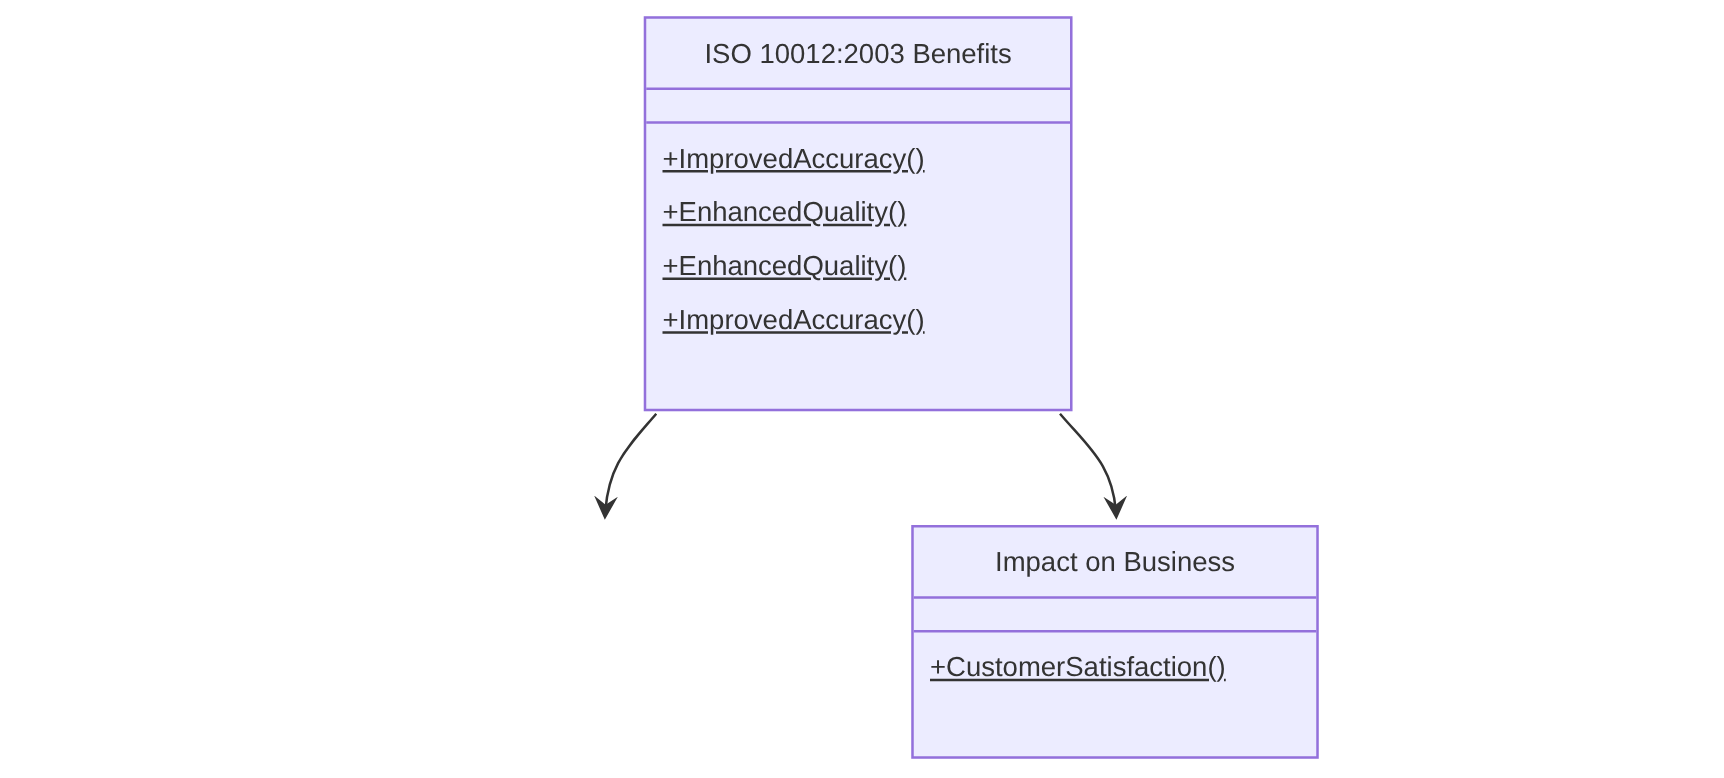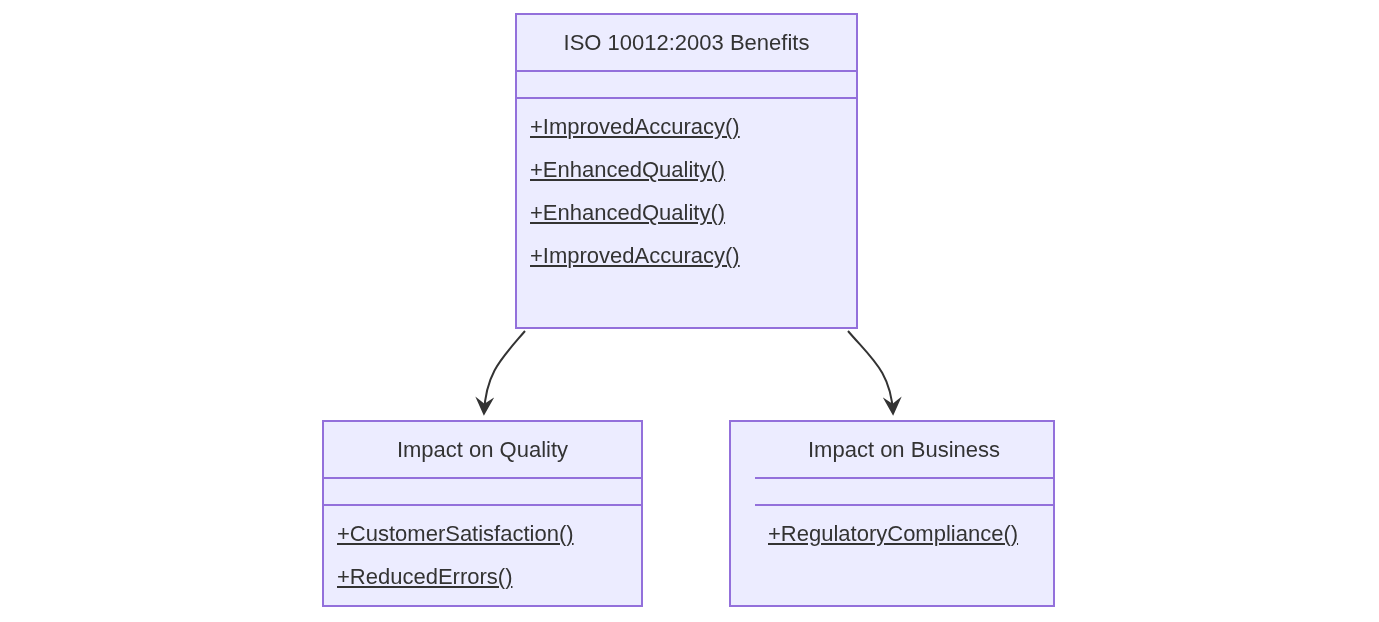--- a/index.html
+++ b/index.html
@@ -51,21 +51,21 @@
     padding: 6px 12px 0 13px;
     text-decoration: underline;
   }
   .method {
     line-height: 43px;
     white-space: nowrap;
     font-size: 22px;
   }
   #node-benefits { left: 515px; top: 13px;  width: 343px; height: 316px; }
   #node-quality  { left: 322px; top: 420px; width: 321px; height: 187px; }
-  #node-business { left: 729px; top: 420px; width: 326px; height: 187px; padding-left: 24px; }
+  #node-business { left: 729px; top: 420px; width: 326px; height: 187px; }
 </style>
 </head>
 <body>
 
 <div class="canvas">
 
   <svg class="edges" width="1379" height="622" viewBox="0 0 1379 622" xmlns="http://www.w3.org/2000/svg">
     <defs>
       <marker id="arrowhead" viewBox="0 0 10 10" refX="8.5" refY="5" markerWidth="19" markerHeight="19" markerUnits="userSpaceOnUse" orient="auto">
         <path d="M0,0 L10,5 L0,10 L3.6,5 Z" fill="#333333"></path>
@@ -79,30 +79,22 @@
     <div class="node-title">ISO 10012:2003 Benefits</div>
     <div class="node-attrs"></div>
     <div class="node-methods">
       <div class="method">+ImprovedAccuracy()</div>
       <div class="method">+EnhancedQuality()</div>
       <div class="method">+EnhancedQuality()</div>
       <div class="method">+ImprovedAccuracy()</div>
     </div>
   </div>
 
-  <div class="node" id="node-quality">
-    <div class="node-title">Impact on Quality</div>
-    <div class="node-attrs"></div>
-    <div class="node-methods">
-      <div class="method">+CustomerSatisfaction()</div>
-      <div class="method">+ReducedErrors()</div>
-    </div>
-  </div>
 
   <div class="node" id="node-business">
     <div class="node-title">Impact on Business</div>
     <div class="node-attrs"></div>
     <div class="node-methods">
-      <div class="method">+RegulatoryCompliance()</div>
+      <div class="method">+CustomerSatisfaction()</div>
     </div>
   </div>
 
 </div>
 
 </body></html>

